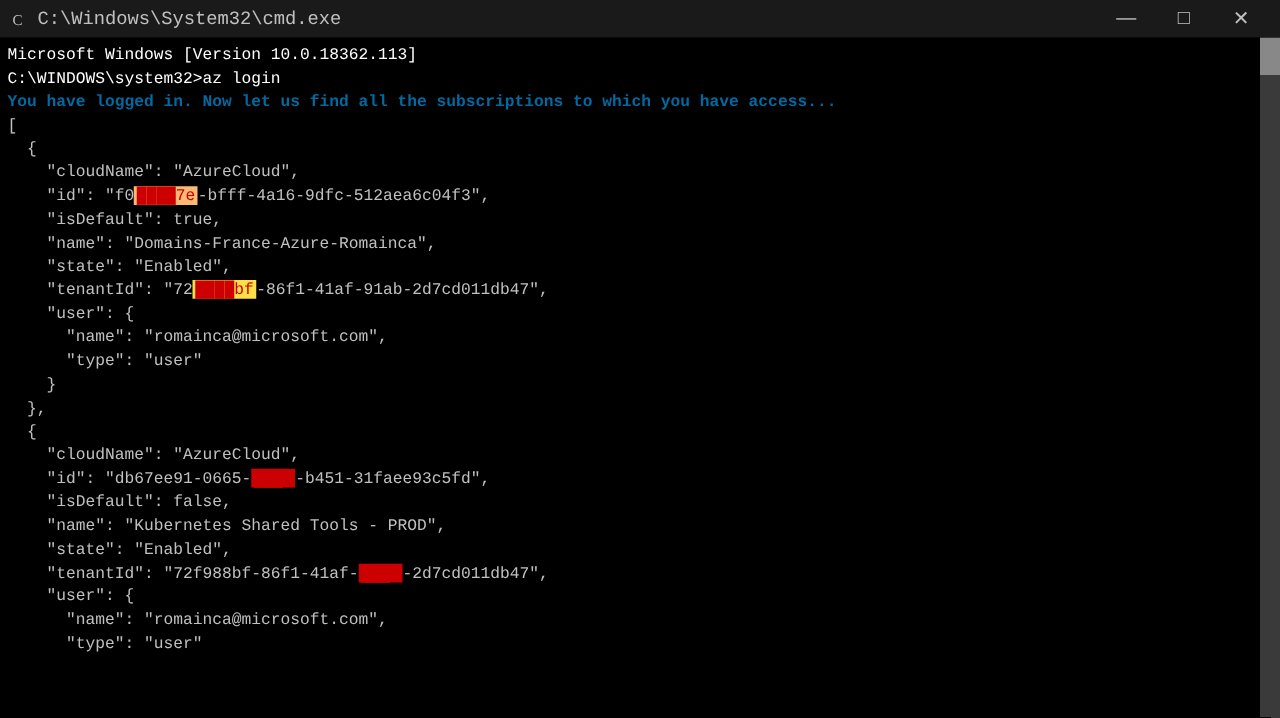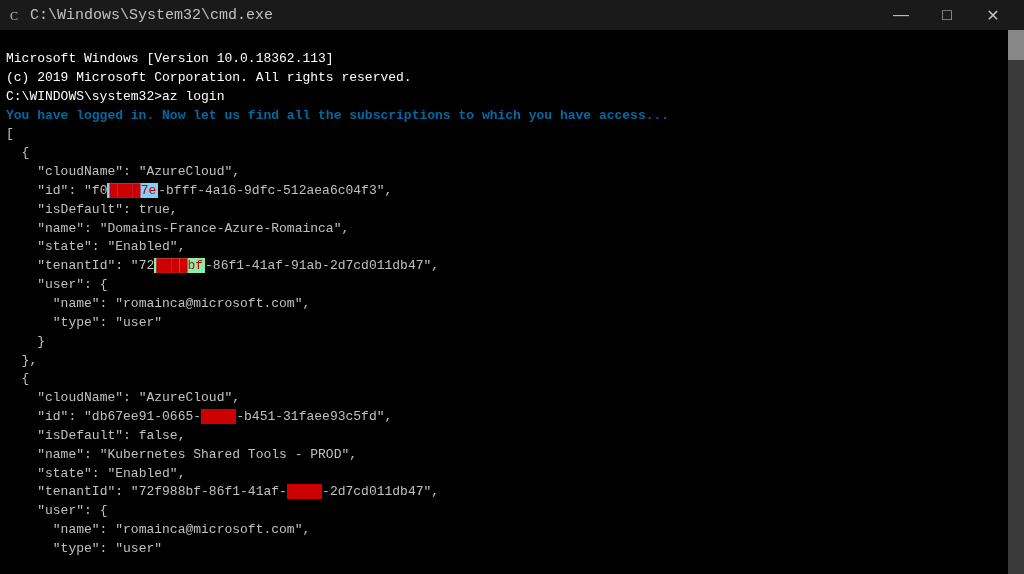--- a/index.html
+++ b/index.html
@@ -68,21 +68,21 @@
       font-size: 16px;
       cursor: pointer;
       display: flex;
       align-items: center;
       justify-content: center;
     }
 
     .console-body {
       flex: 1;
       background: #000;
-      padding: 20px 6px;
+      padding: 5px 6px;
       overflow-y: auto;
       overflow-x: hidden;
     }
 
     .line {
       color: #c0c0c0;
       line-height: 1.45;
       white-space: pre-wrap;
       word-break: break-all;
     }
@@ -111,32 +111,31 @@
       <button class="title-btn">—</button>
       <button class="title-btn">□</button>
       <button class="title-btn close">✕</button>
     </div>
   </div>
 
   <div style="display:flex; flex:1; overflow:hidden;">
     <div class="console-body" id="console-body">
 
     <div class="line" style="color: rgb(255, 255, 255);">Microsoft Windows [Version 10.0.18362.113]</div>
-        <div class="line" style="color: rgb(255, 255, 255);">(c) 2019 Microsoft Corporation. All rights reserved.</div>
         <div class="line" style="color: rgb(255, 255, 255);"></div>
         <div class="line" style="color: rgb(255, 255, 255);">C:\WINDOWS\system32&gt;az login</div>
         <div class="line" style="color: #0369a1; font-weight: bold;">You have logged in. Now let us find all the subscriptions to which you have access...</div>
         <div class="line" style="color: rgb(192, 192, 192);">[</div>
         <div class="line" style="color: rgb(192, 192, 192);">  {</div>
         <div class="line" style="color: rgb(192, 192, 192);">    "cloudName": "AzureCloud",</div>
-        <div class="line" style="color: rgb(192, 192, 192);">    "id": "f0<span style="background-color: #7dd3fc; color: rgb(204, 0, 0); padding: 0px 2px;">████7e</span>-bfff-4a16-9dfc-512aea6c04f3",</div>
+        <div class="line" style="color: rgb(192, 192, 192);">    "id": "f0<span style="background-color: #fdba74; color: rgb(204, 0, 0); padding: 0px 2px;">████7e</span>-bfff-4a16-9dfc-512aea6c04f3",</div>
         <div class="line" style="color: rgb(192, 192, 192);">    "isDefault": true,</div>
         <div class="line" style="color: rgb(192, 192, 192);">    "name": "Domains-France-Azure-Romainca",</div>
         <div class="line" style="color: rgb(192, 192, 192);">    "state": "Enabled",</div>
-        <div class="line" style="color: rgb(192, 192, 192);">    "tenantId": "72<span style="background-color: #86efac; color: rgb(204, 0, 0); padding: 0px 2px;">████bf</span>-86f1-41af-91ab-2d7cd011db47",</div>
+        <div class="line" style="color: rgb(192, 192, 192);">    "tenantId": "72<span style="background-color: #fde047; color: rgb(204, 0, 0); padding: 0px 2px;">████bf</span>-86f1-41af-91ab-2d7cd011db47",</div>
         <div class="line" style="color: rgb(192, 192, 192);">    "user": {</div>
         <div class="line" style="color: rgb(192, 192, 192);">      "name": "romainca@microsoft.com",</div>
         <div class="line" style="color: rgb(192, 192, 192);">      "type": "user"</div>
         <div class="line" style="color: rgb(192, 192, 192);">    }</div>
         <div class="line" style="color: rgb(192, 192, 192);">  },</div>
         <div class="line" style="color: rgb(192, 192, 192);">  {</div>
         <div class="line" style="color: rgb(192, 192, 192);">    "cloudName": "AzureCloud",</div>
         <div class="line" style="color: rgb(192, 192, 192);">    "id": "db67ee91-0665-<span style="background-color: rgb(204, 0, 0); color: rgb(204, 0, 0); padding: 0px 2px;">███4</span>-b451-31faee93c5fd",</div>
         <div class="line" style="color: rgb(192, 192, 192);">    "isDefault": false,</div>
         <div class="line" style="color: rgb(192, 192, 192);">    "name": "Kubernetes Shared Tools - PROD",</div>

